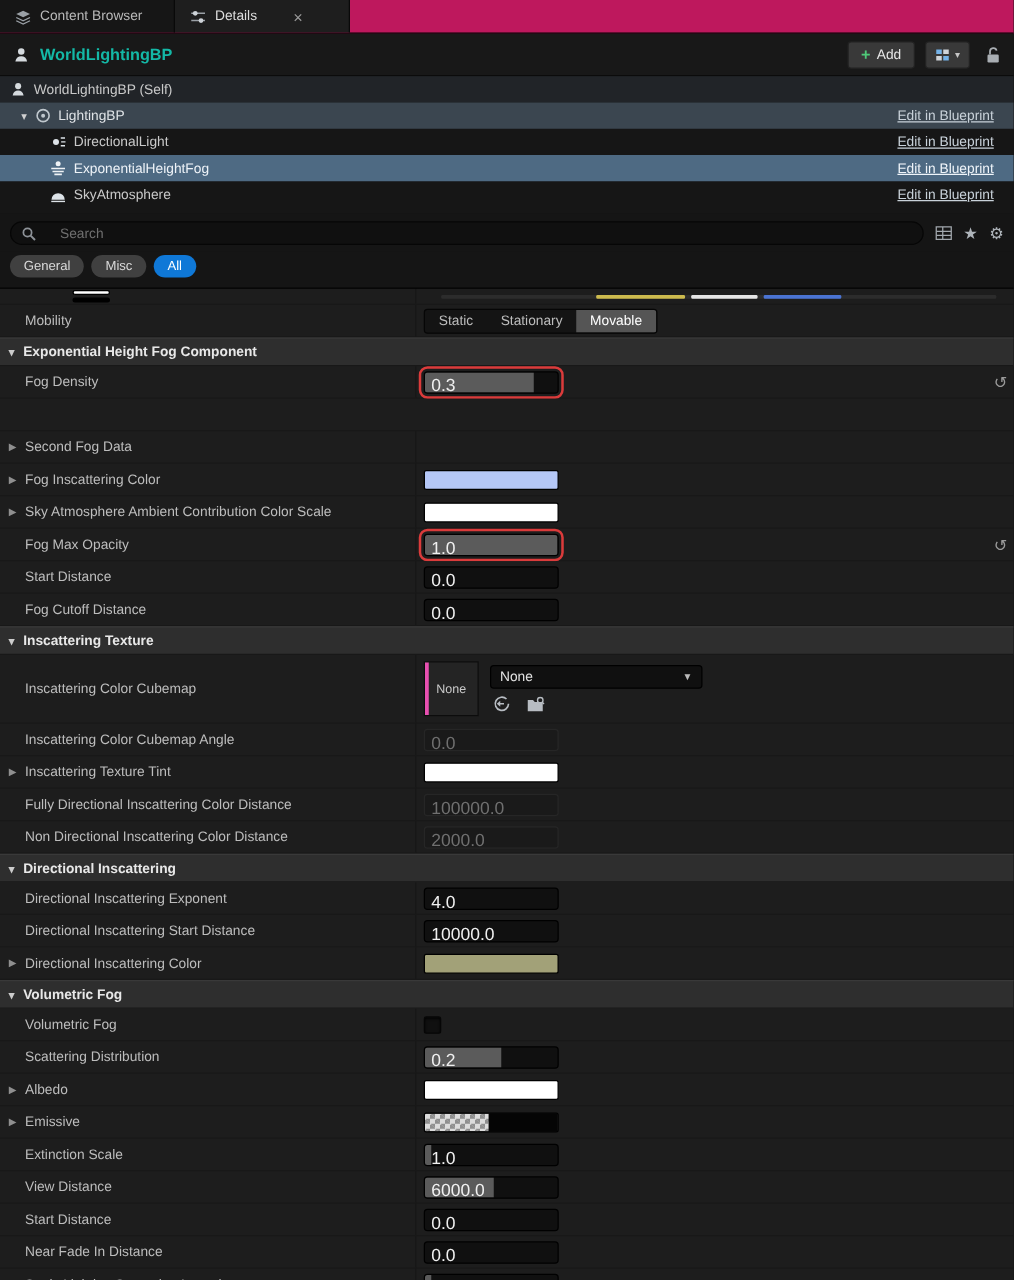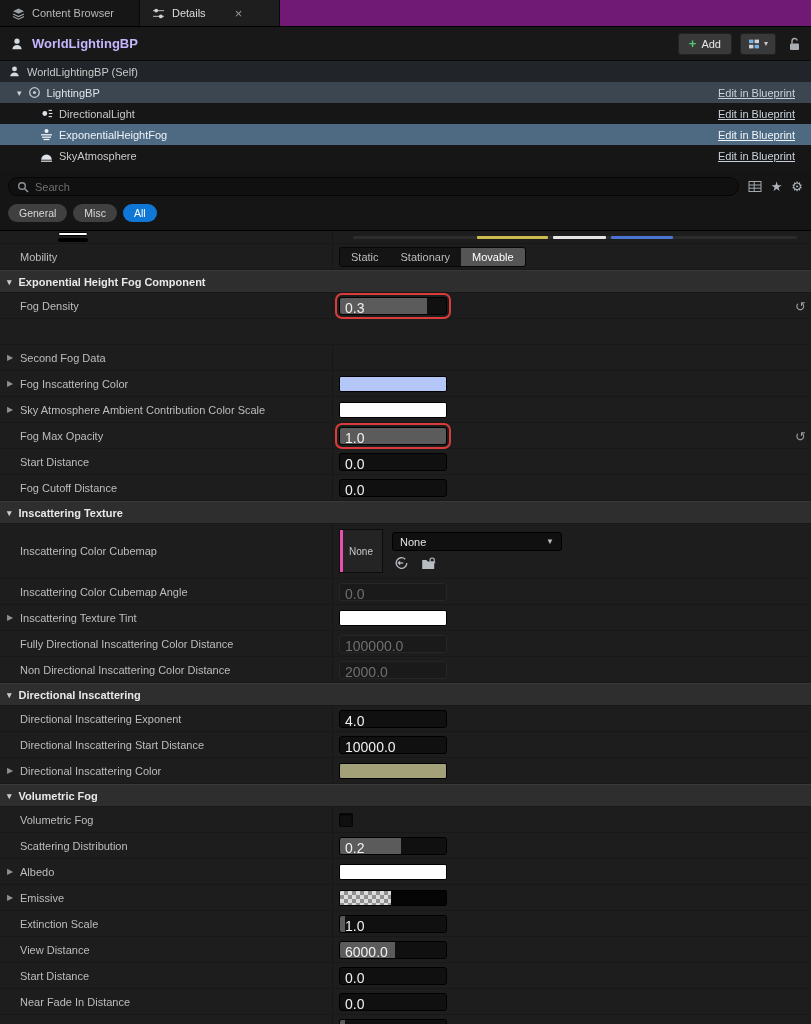--- a/index.html
+++ b/index.html
@@ -1,49 +1,49 @@
 <!DOCTYPE html>
 <html><head>
 <meta charset="utf-8">
 <style>
   *{box-sizing:border-box;margin:0;padding:0}
   html,body{width:811px;height:1024px;overflow:hidden}
   body{background:#151515;font-family:"Liberation Sans",sans-serif;font-size:11px;color:#c3c3c3}
   .panel{width:811px;height:1024px;display:flex;flex-direction:column;background:#151515;position:relative}
 
   
-  .tabbar{height:27px;background:#701a75;display:flex;align-items:stretch;border-bottom:1px solid #000;flex:0 0 auto}
+  .tabbar{height:27px;background:#be185d;display:flex;align-items:stretch;border-bottom:1px solid #000;flex:0 0 auto}
   .tab{display:flex;align-items:center;gap:7px;padding:0 12px;background:#161616;border-right:1px solid #090909;color:#b9b9b9;min-width:140px}
   .tab.active{background:#1e1e1e;color:#dedede}
   .tclose{margin-left:22px;color:#9a9a9a;font-size:13px;line-height:1}
 
   
   .header{height:34px;background:#181818;display:flex;align-items:center;gap:8px;padding:0 10px;border-bottom:1px solid #0b0b0b;flex:0 0 auto}
-  .title{font-size:13px;font-weight:bold;color:#c4b5fd;flex:1}
+  .title{font-size:13px;font-weight:bold;color:#14b8a6;flex:1}
   .addbtn{display:flex;align-items:center;gap:5px;background:#393939;border:1px solid #222;border-radius:3px;color:#e6e6e6;height:22px;padding:0 10px;font-size:11px;cursor:pointer}
   .plus{color:#4fc978;font-weight:bold;font-size:13px;line-height:1}
   .optbtn{display:flex;align-items:center;gap:4px;background:#393939;border:1px solid #222;border-radius:3px;height:22px;padding:0 7px;color:#cfcfcf;cursor:pointer}
   .caret{font-size:8px;color:#c5c5c5}
   .lockbtn{margin-left:4px;display:flex;align-items:center}
 
   
   .tree{background:#161616;padding-bottom:5px;flex:0 0 auto}
   .trow{height:21px;display:flex;align-items:center;gap:6px;padding:0 8px;color:#c9c9c9}
   .trow.root{background:#212428}
   .trow.l1{padding-left:17px;background:#3b4650;color:#dfe3e6}
   .trow.child{padding-left:40px}
   .trow.selected{background:#4e6a83;color:#eef3f8}
   .exp{font-size:9px;color:#d0d0d0}
   .ticn{display:flex;align-items:center}
   .editlink{margin-left:auto;color:#c9d2da;text-decoration:underline;padding-right:8px;cursor:pointer}
   .trow.selected .editlink{color:#f0f5fa}
 
   
   .searchrow{display:flex;align-items:center;gap:9px;padding:6px 8px 5px;background:#151515;flex:0 0 auto}
-  .searchbox{flex:1;display:flex;align-items:center;gap:6px;background:#101010;border:1px solid #060606;border-radius:10px;height:19px;padding:0 8px}
+  .searchbox{flex:1;display:flex;align-items:center;gap:19px;background:#101010;border:1px solid #060606;border-radius:10px;height:19px;padding:0 8px}
   .searchbox input{flex:1;background:none;border:none;outline:none;color:#ddd;font:inherit}
   .searchbox input::placeholder{color:#6f6f6f}
   .sicon{display:flex;align-items:center;cursor:pointer}
   .glyphicon{color:#aeb4ba;font-size:13px;cursor:pointer;line-height:1}
 
   
   .filters{display:flex;gap:6px;padding:3px 8px 8px;background:#151515;flex:0 0 auto}
   .pill{background:#404040;border:none;border-radius:9px;height:18px;padding:0 11px;color:#dadada;font:inherit;font-size:10.5px;cursor:pointer}
   .pill.active{background:#0f78d7;color:#fff}
 

